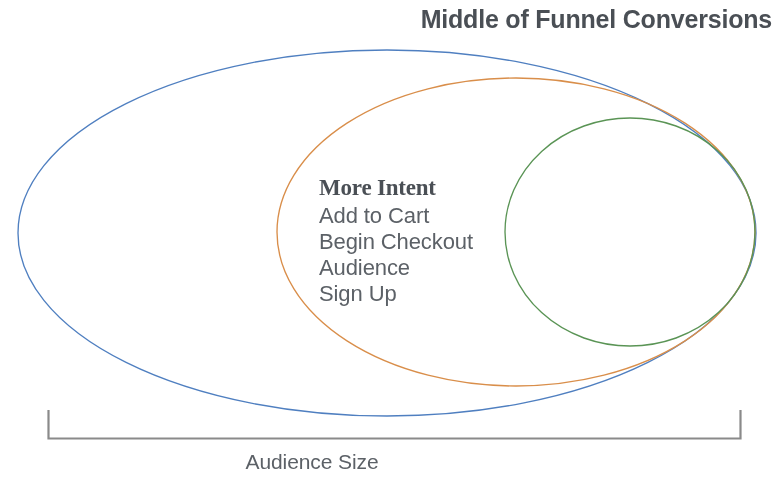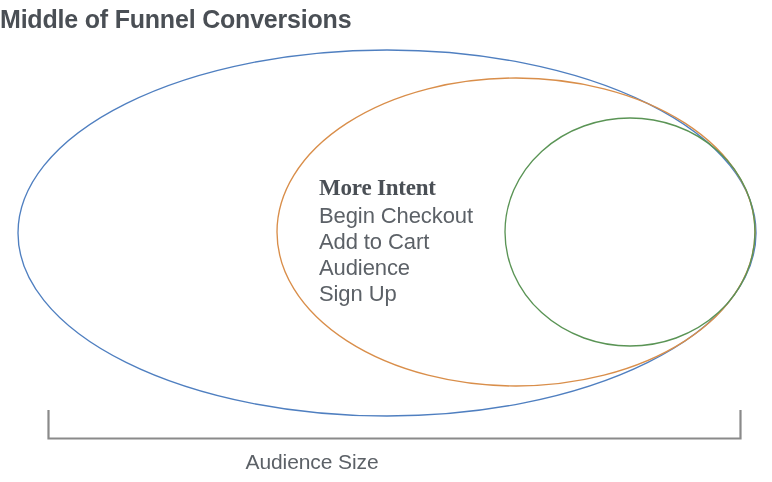--- a/index.html
+++ b/index.html
@@ -20,21 +20,21 @@
     overflow: hidden;
     background: #ffffff;
   }
 
   
   .chart-title {
     position: absolute;
     left: 0;
     top: 4px;
     width: 772px;
-    text-align: left;
+    text-align: right;
     font-size: 25px;
     font-weight: bold;
     color: #4a4f55;
     letter-spacing: -0.2px;
     line-height: 30px;
     white-space: nowrap;
   }
 
   
   .venn-layer {
@@ -105,22 +105,22 @@
 
   <svg class="venn-layer" viewBox="0 0 772 482" width="772" height="482">
     <ellipse cx="387" cy="233" rx="369" ry="183" fill="none" stroke="#4f7fc0" stroke-width="1.35"></ellipse>
     <ellipse cx="516" cy="232" rx="239" ry="154" fill="none" stroke="#d98e4a" stroke-width="1.35"></ellipse>
     <ellipse cx="630" cy="232" rx="125" ry="114" fill="none" stroke="#5a9455" stroke-width="1.35"></ellipse>
   </svg>
 
   <div class="callout">
     <div class="callout-heading">More Intent</div>
     <ul class="callout-list">
+      <li>Add to Cart</li>
       <li>Begin Checkout</li>
-      <li>Add to Cart</li>
       <li>Audience</li>
       <li>Sign Up</li>
     </ul>
   </div>
 
   <svg class="axis-layer" viewBox="0 0 772 482" width="772" height="482">
     <path d="M 48.5 410 L 48.5 438.5 L 740.5 438.5 L 740.5 410" fill="none" stroke="#8a8a8a" stroke-width="2.2" stroke-linecap="butt"></path>
   </svg>
 
   <div class="axis-caption">Audience Size</div>

